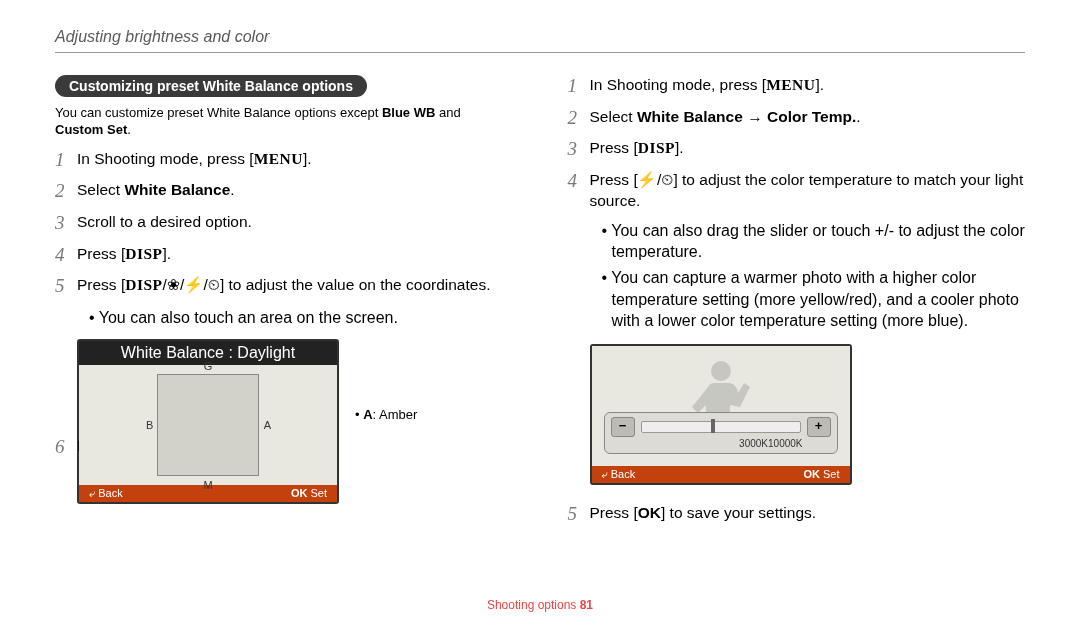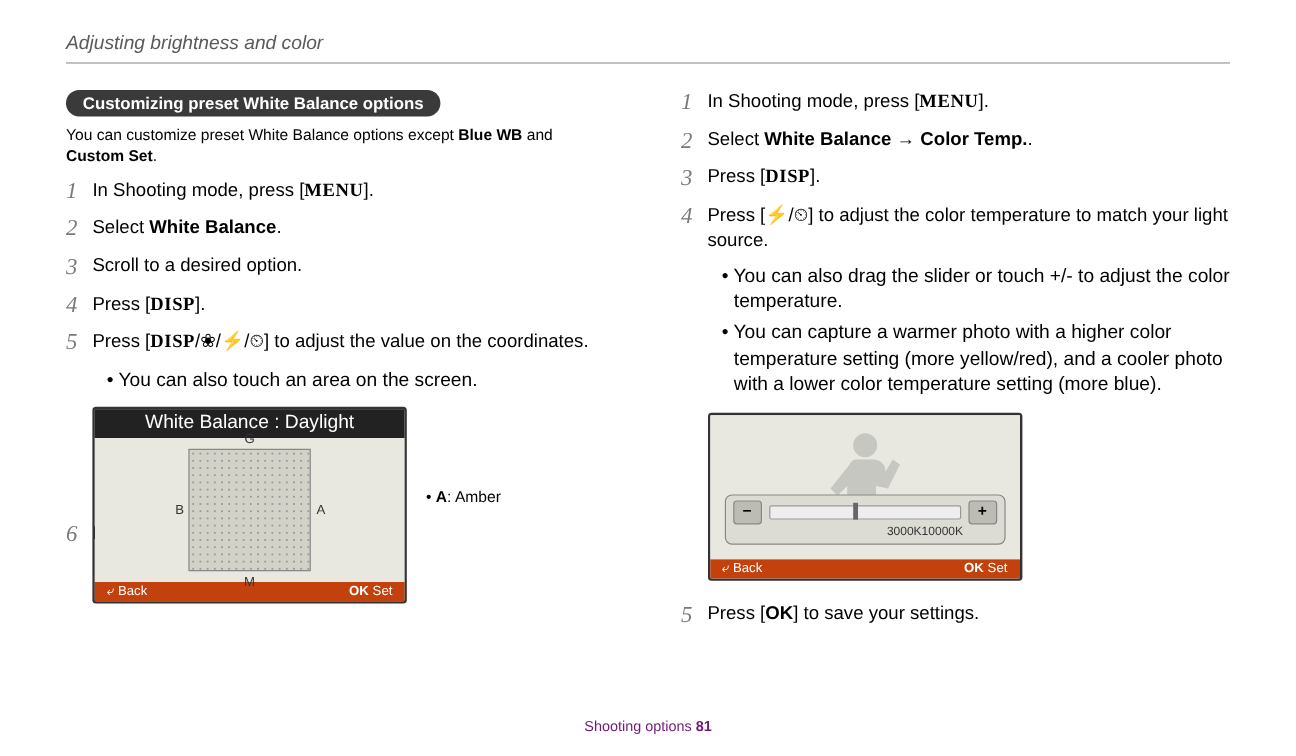--- a/index.html
+++ b/index.html
@@ -28,21 +28,21 @@
 .legend{font-size:13px;margin-left:300px;margin-top:-105px;line-height:1.5}
 .legend div::before{content:"• "}
 .slider-box{background:#dcdcd4;border:1px solid #888;border-radius:6px;padding:4px 6px;position:absolute;left:12px;right:12px;bottom:12px}
 .slider-row{display:flex;align-items:center;gap:6px}
 .slider-btn{width:22px;height:18px;background:#bcbcb4;border:1px solid #888;border-radius:3px;text-align:center;font-size:13px;line-height:16px;font-weight:700}
 .slider-track{flex:1;height:10px;background:#eee;border:1px solid #999;border-radius:2px;position:relative}
 .slider-thumb{position:absolute;left:44%;top:-3px;width:4px;height:14px;background:#666}
 .slider-labels{display:flex;justify-content:flex-end;font-size:10px;color:#333;padding:0 28px;margin-top:1px}
 .silhouette{position:absolute;left:50%;top:5px;transform:translateX(-50%);width:70px;height:110px;opacity:0.22}
 .silhouette svg{width:100%;height:100%}
-.footer{text-align:center;font-size:12px;color:#701a75;margin-top:4px}
+.footer{text-align:center;font-size:12px;color:#ef4444;margin-top:4px}
 .kbtn{display:inline-flex;align-items:center;font-weight:700;font-family:Arial}
 .arrow{font-family:Arial}
 b{font-weight:700}
 </style>
 </head>
 <body>
 
 <div class="page">
  <div class="header">Adjusting brightness and color</div>
  <div class="rule"></div>

